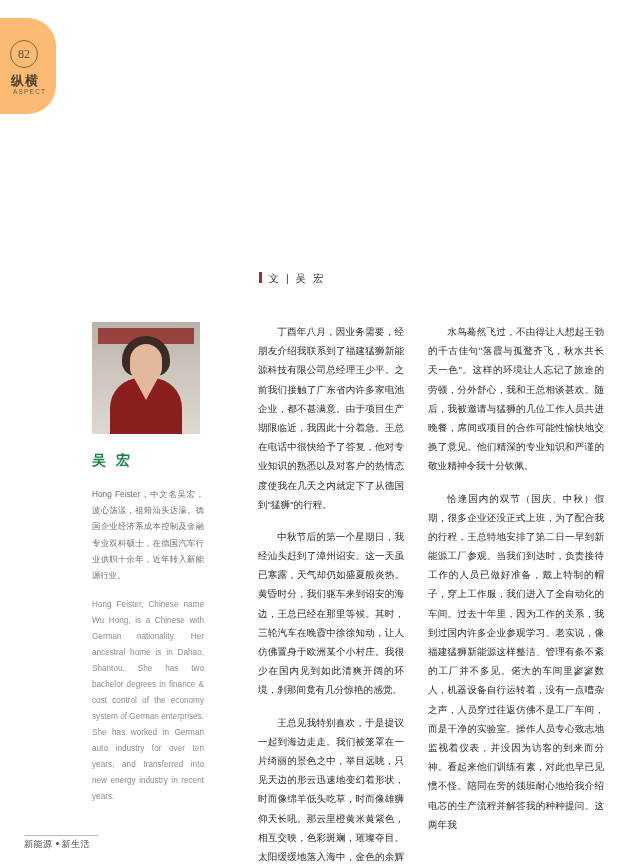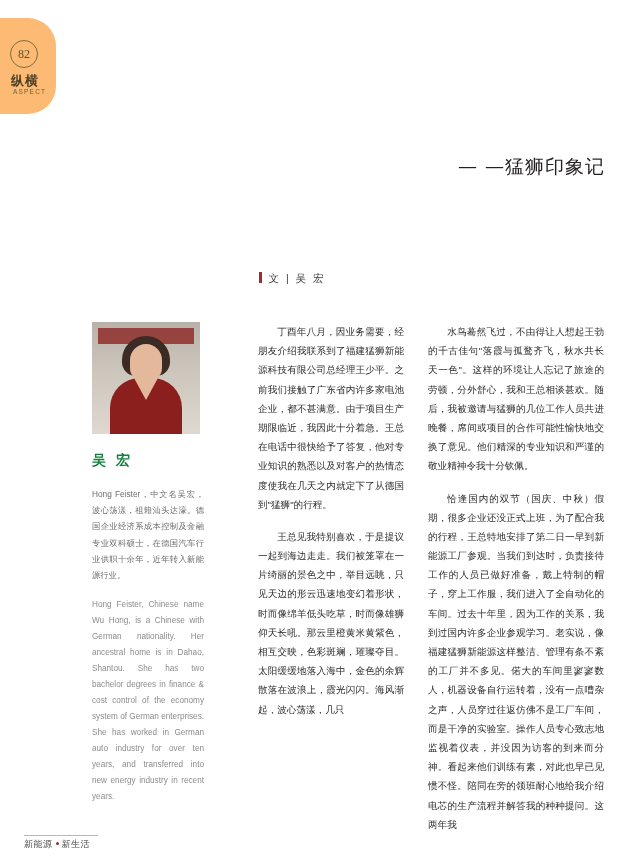--- a/index.html
+++ b/index.html
@@ -245,21 +245,20 @@
 </head>
 <body>
 
 <div class="corner-tab">
   <div class="corner-circle">82</div>
   <div class="corner-label">纵横</div>
   <div class="corner-sub">ASPECT</div>
 </div>
 
 <div class="title-block">
-  <div class="sub-title">— —猛狮印象记</div>
 </div>
 
 <div class="byline">
   <span class="bar"></span><span>文 | 吴 宏</span>
 </div>
 
 <div class="left-col">
   <div class="portrait">
     <div class="bg"></div>
     <div class="banner"></div>
@@ -268,20 +267,21 @@
     <div class="body"></div>
     <div class="collar"></div>
   </div>
   <div class="person-name">吴 宏</div>
   <div class="bio-cn">Hong Feister，中文名吴宏，波心荡漾，祖籍汕头达濠。德国企业经济系成本控制及金融专业双科硕士，在德国汽车行业供职十余年，近年转入新能源行业。</div>
   <div class="bio-en">Hong Feister, Chinese name Wu Hong, is a Chinese with German nationality. Her ancestral home is in Dahao, Shantou. She has two bachelor degrees in finance &amp; cost control of the economy system of German enterprises. She has worked in German auto industry for over ten years, and transferred into new energy industry in recent years.</div>
 </div>
 
 <div class="col" id="col-1">
   <p>丁酉年八月，因业务需要，经朋友介绍我联系到了福建猛狮新能源科技有限公司总经理王少平。之前我们接触了广东省内许多家电池企业，都不甚满意。由于项目生产期限临近，我因此十分着急。王总在电话中很快给予了答复，他对专业知识的熟悉以及对客户的热情态度使我在几天之内就定下了从德国到"猛狮"的行程。</p>
+  <p>中秋节后的第一个星期日，我经汕头赶到了漳州诏安。这一天虽已寒露，天气却仍如盛夏般炎热。黄昏时分，我们驱车来到诏安的海边，王总已经在那里等候。其时，三轮汽车在晚霞中徐徐知动，让人仿佛置身于欧洲某个小村庄。我很少在国内见到如此清爽开阔的环境，刹那间竟有几分惊艳的感觉。</p>
   <p>王总见我特别喜欢，于是提议一起到海边走走。我们被笼罩在一片绮丽的景色之中，举目远眺，只见天边的形云迅速地变幻着形状，时而像绵羊低头吃草，时而像雄狮仰天长吼。那云里橙黄米黄紫色，相互交映，色彩斑斓，璀璨夺目。太阳缓缓地落入海中，金色的余辉散落在波浪上，霞光闪闪。海风渐起，波心荡漾，几只</p>
 </div>
 
 <div class="col" id="col-2">
   <p>水鸟蓦然飞过，不由得让人想起王勃的千古佳句"落霞与孤鹜齐飞，秋水共长天一色"。这样的环境让人忘记了旅途的劳顿，分外舒心，我和王总相谈甚欢。随后，我被邀请与猛狮的几位工作人员共进晚餐，席间或项目的合作可能性愉快地交换了意见。他们精深的专业知识和严谨的敬业精神令我十分钦佩。</p>
   <p>恰逢国内的双节（国庆、中秋）假期，很多企业还没正式上班，为了配合我的行程，王总特地安排了第二日一早到新能源工厂参观。当我们到达时，负责接待工作的人员已做好准备，戴上特制的帽子，穿上工作服，我们进入了全自动化的车间。过去十年里，因为工作的关系，我到过国内许多企业参观学习。老实说，像福建猛狮新能源这样整洁、管理有条不紊的工厂并不多见。偌大的车间里寥寥数人，机器设备自行运转着，没有一点嘈杂之声，人员穿过往返仿佛不是工厂车间，而是干净的实验室。操作人员专心致志地监视着仪表，并没因为访客的到来而分神。看起来他们训练有素，对此也早已见惯不怪。陪同在旁的领班耐心地给我介绍电芯的生产流程并解答我的种种提问。这两年我</p>
 </div>
 
 <div class="footer-rule"></div>
 <div class="footer">

